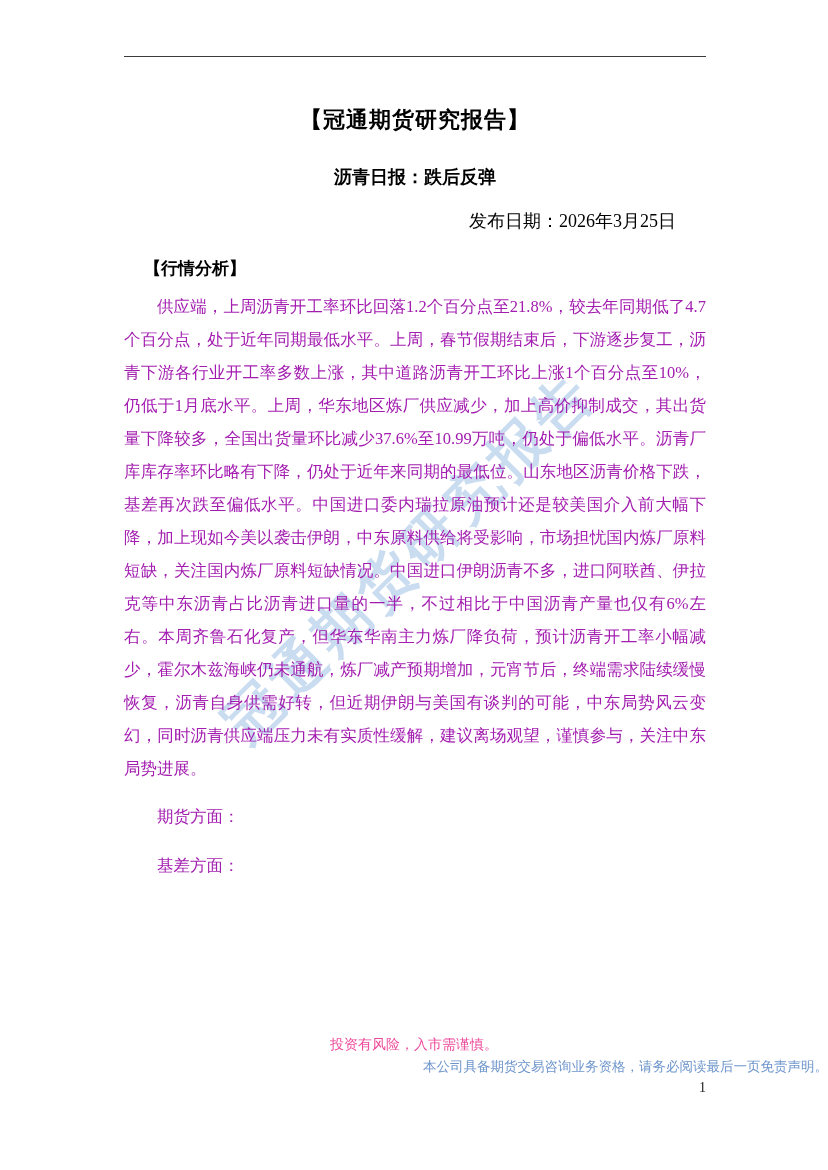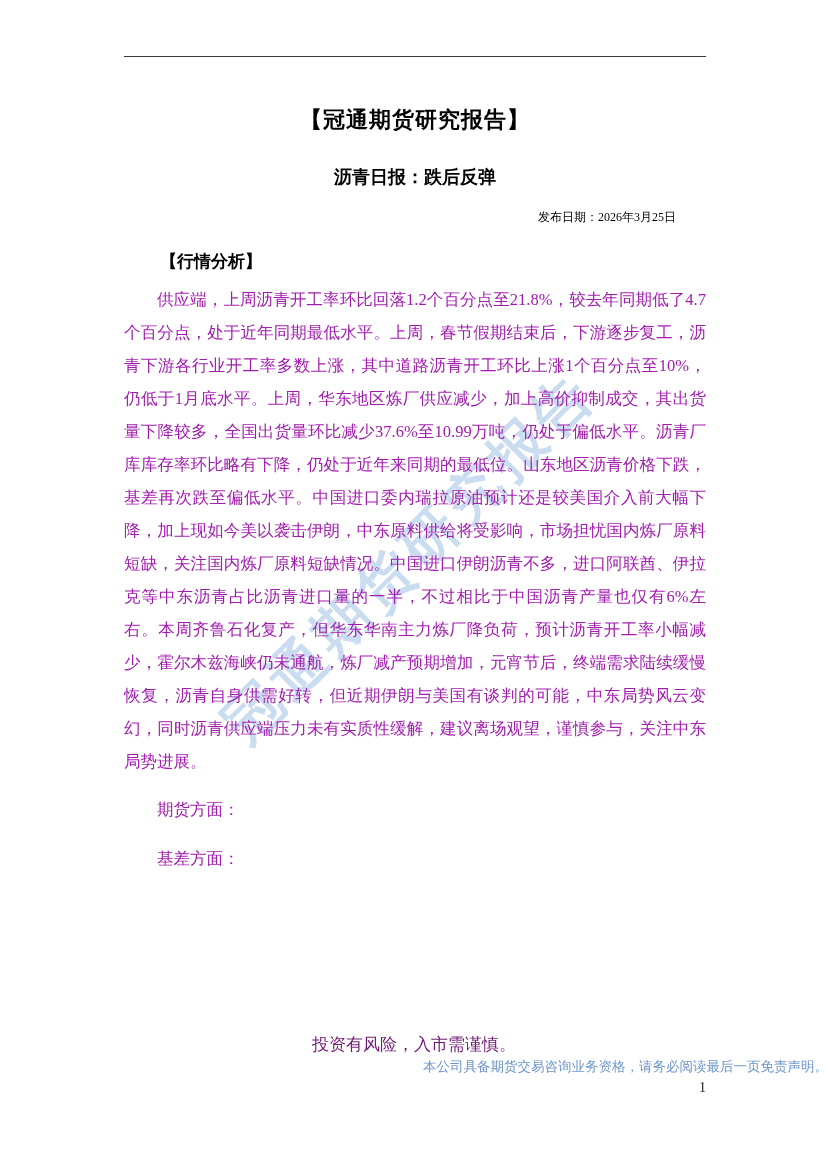--- a/index.html
+++ b/index.html
@@ -42,27 +42,27 @@
     text-align: center;
     font-size: 18px;
     font-weight: bold;
     color: #000000;
   }
 
   .publish-date {
     margin-top: 20px;
     text-align: right;
     padding-right: 30px;
-    font-size: 12px;
+    font-size: 18px;
     color: #000000;
   }
 
   .section-heading {
     margin-top: 24px;
-    margin-left: 36px;
+    margin-left: 20px;
     font-size: 17px;
     font-weight: bold;
     color: #000000;
   }
 
   .section-heading.second {
     margin-top: 36px;
   }
 
   .body-para {
@@ -100,23 +100,23 @@
   .footer {
     position: absolute;
     left: 0;
     right: 0;
     bottom: 92px;
     text-align: center;
     z-index: 2;
   }
 
   .footer-line1 {
-    font-size: 17px;
+    font-size: 14px;
     line-height: 21px;
-    color: #701a75;
+    color: #ec4899;
   }
 
   .footer-line2 {
     font-size: 13.5px;
     line-height: 23px;
     color: #6d95cb;
     text-align: right;
   }
 
   .page-number {

